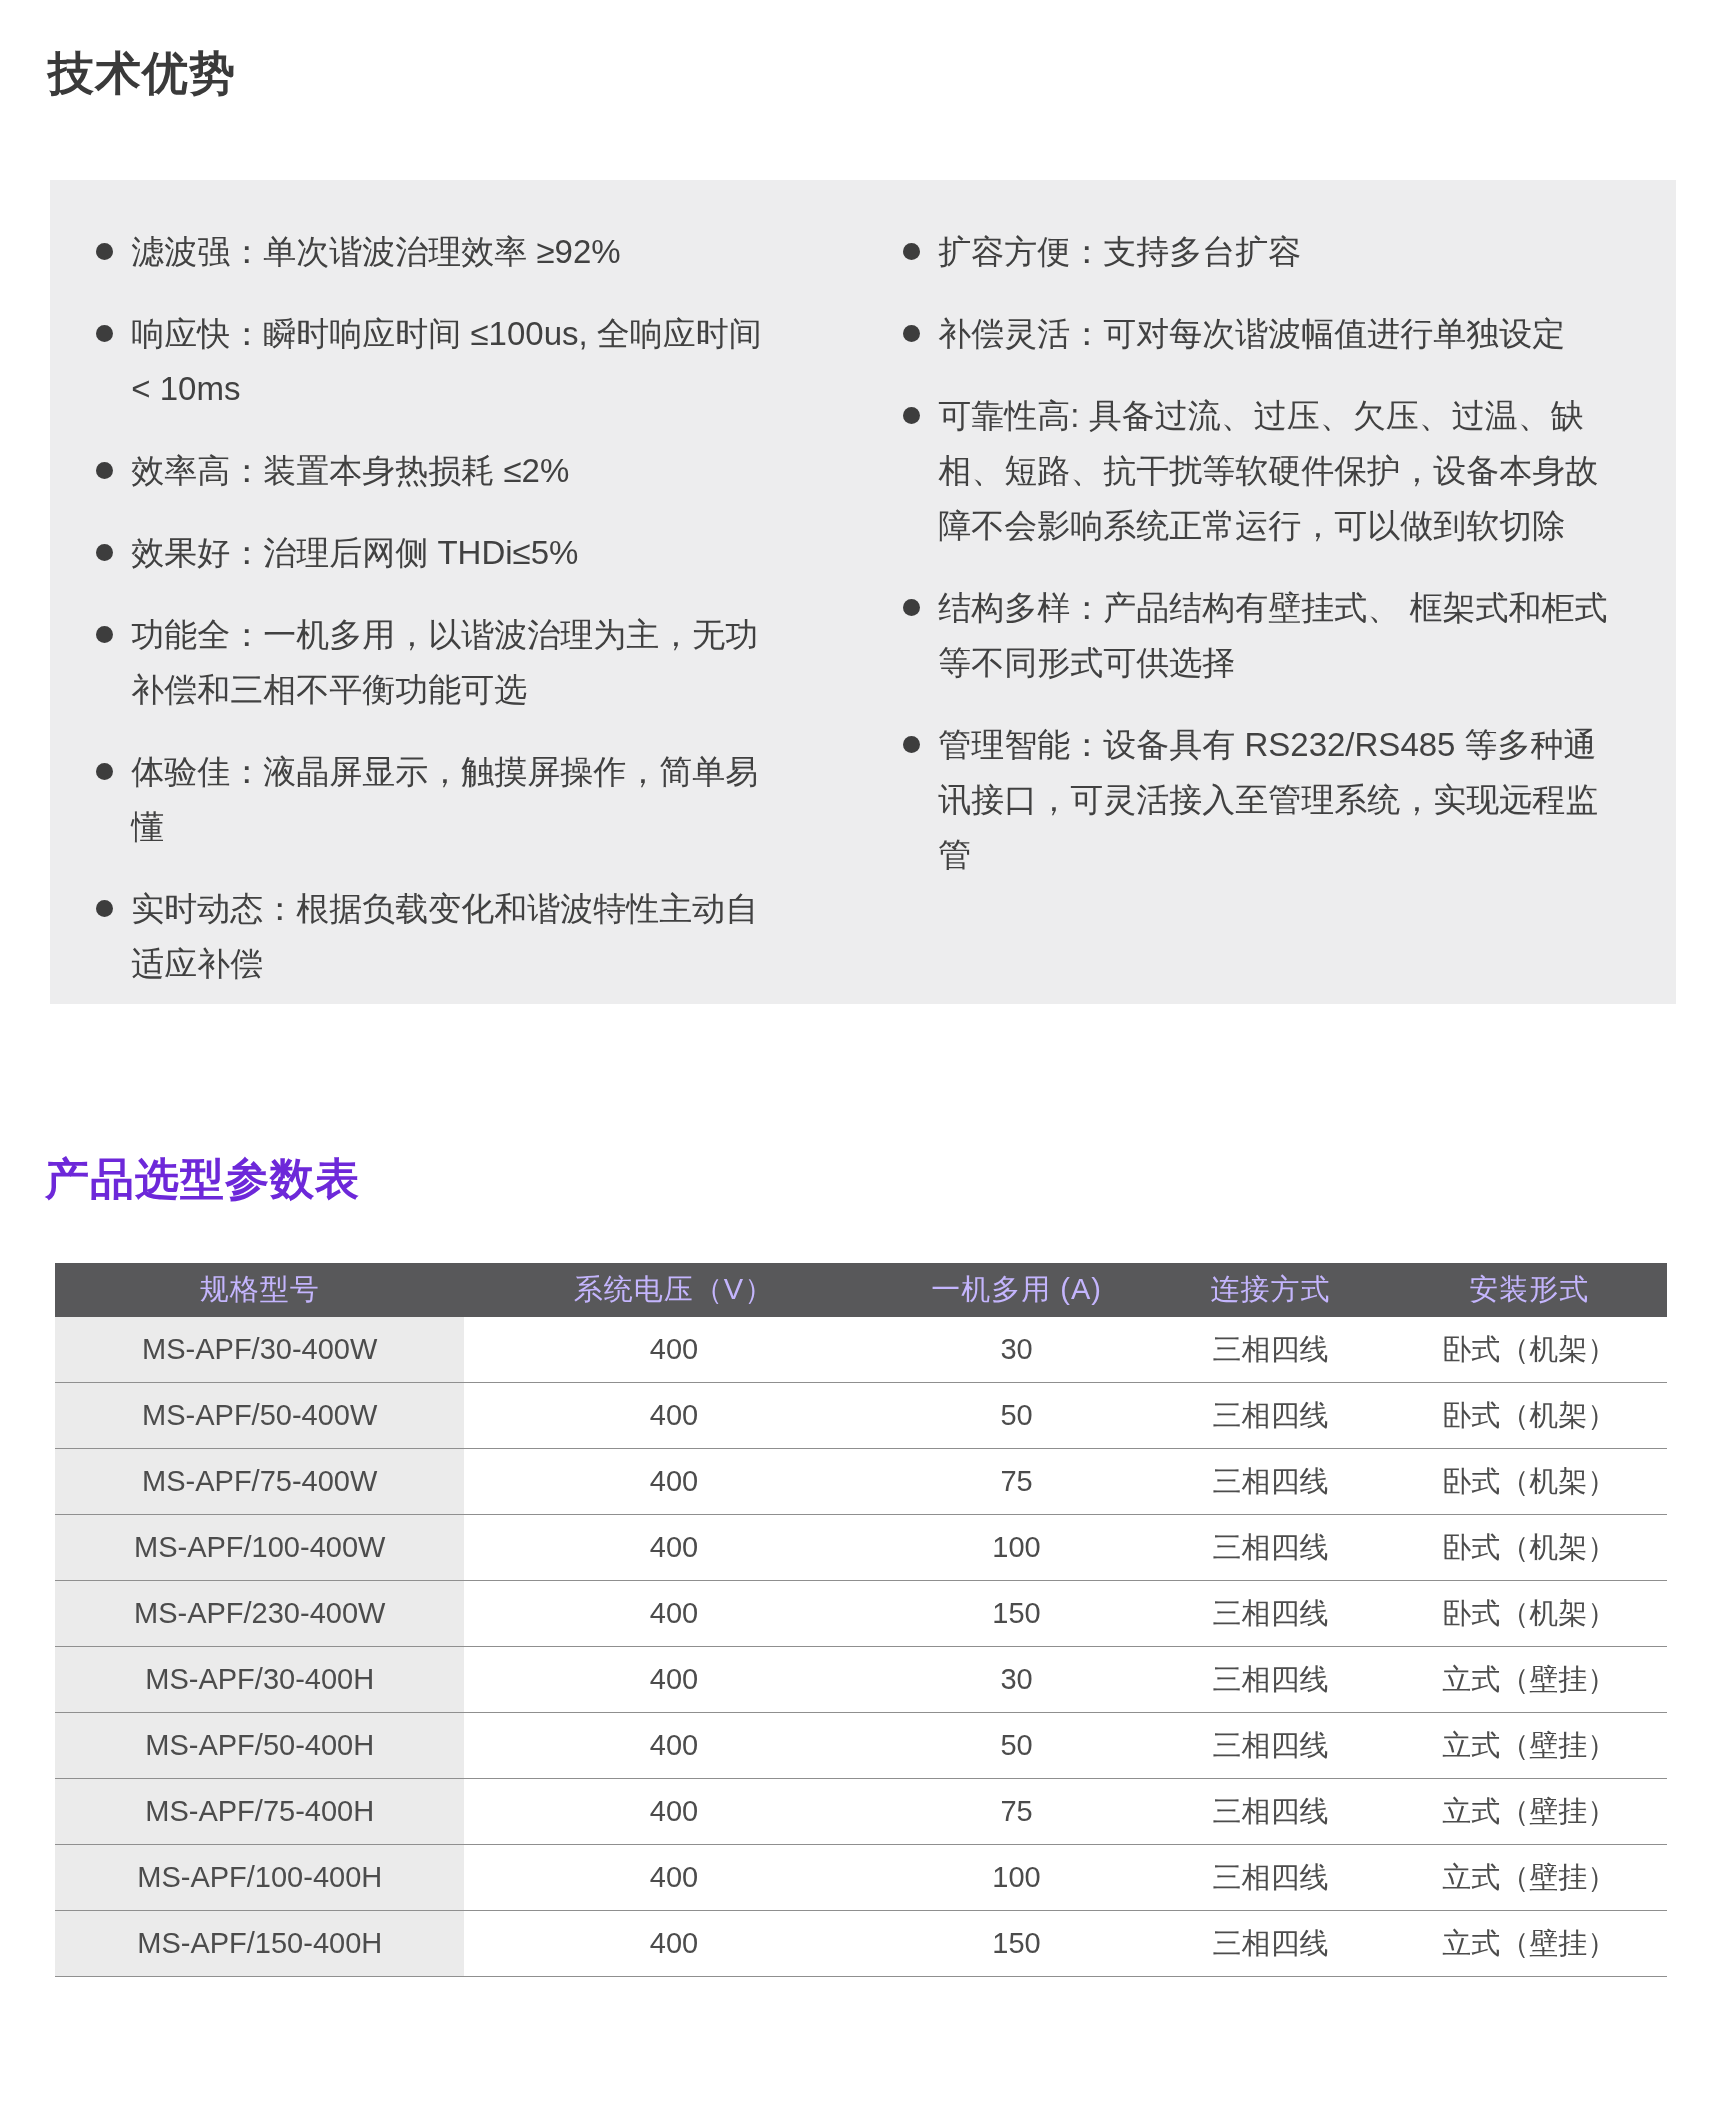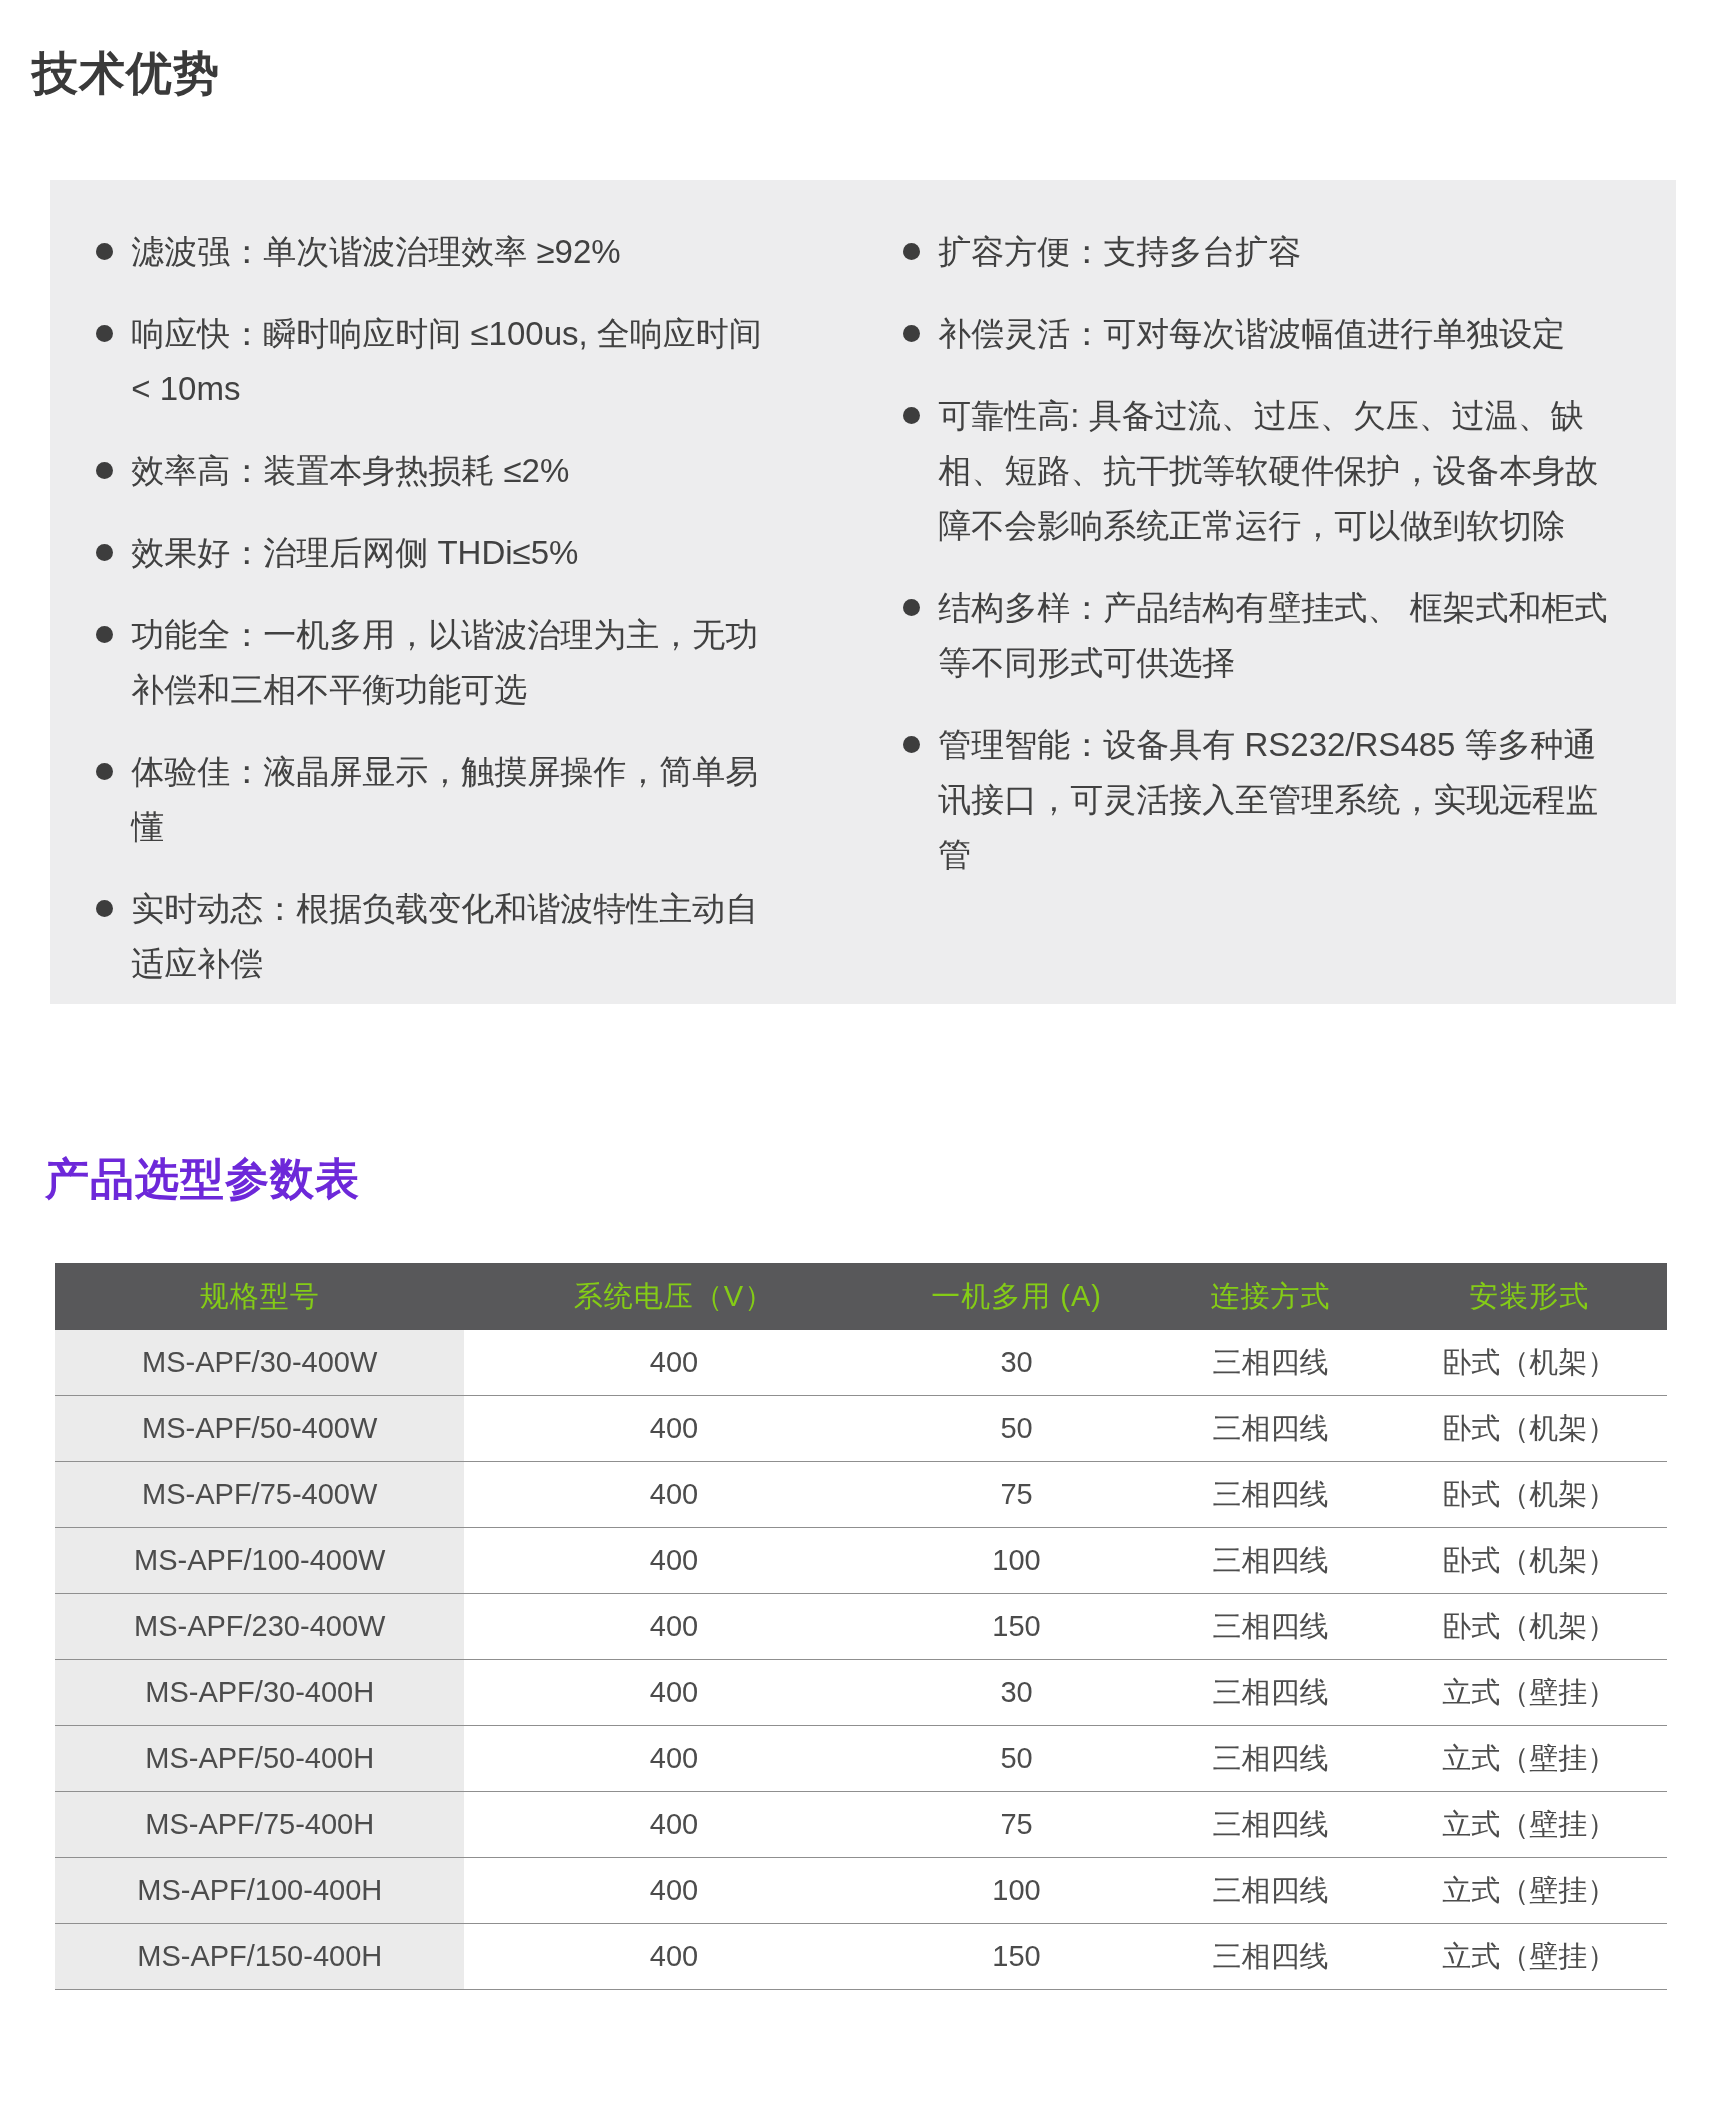--- a/index.html
+++ b/index.html
@@ -5,21 +5,21 @@
   html,body{margin:0;padding:0;}
   body{
     width:1729px;height:2116px;
     background:#ffffff;
     font-family:"Liberation Sans","DejaVu Sans",sans-serif;
     color:#414141;
     position:relative;
     overflow:hidden;
   }
   .h1{
-    position:absolute;left:32px;top:48px;
+    position:absolute;left:48px;top:48px;
     font-size:46px;font-weight:bold;color:#3a3a3a;
     letter-spacing:1px;line-height:1.1;
   }
   .feature-box{
     position:absolute;left:50px;top:180px;
     width:1626px;height:824px;
     background:#ededee;
     box-sizing:border-box;
     padding:44px 16px 0 46px;
     display:flex;
@@ -40,23 +40,23 @@
     font-size:44px;font-weight:bold;color:#6d28d9;
     letter-spacing:1px;line-height:1.1;
   }
   table.spec{
     position:absolute;left:55px;top:1263px;
     width:1612px;
     border-collapse:collapse;
     table-layout:fixed;
   }
   table.spec th{
-    height:67px;
+    height:54px;
     background:#58585a;
-    color:#84cc16;
+    color:#c4b5fd;
     font-size:29px;font-weight:normal;
     text-align:center;vertical-align:middle;
     letter-spacing:1px;
     white-space:nowrap;
     padding:0;
   }
   table.spec td{
     height:65px;
     font-size:29px;color:#4c4c4c;
     text-align:center;vertical-align:middle;

